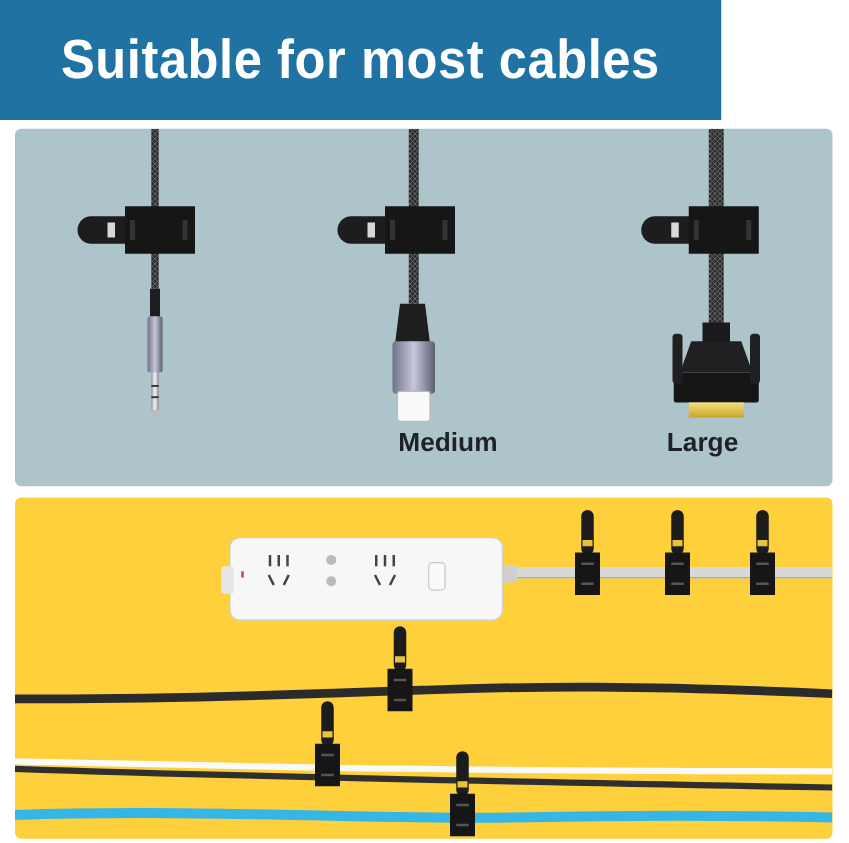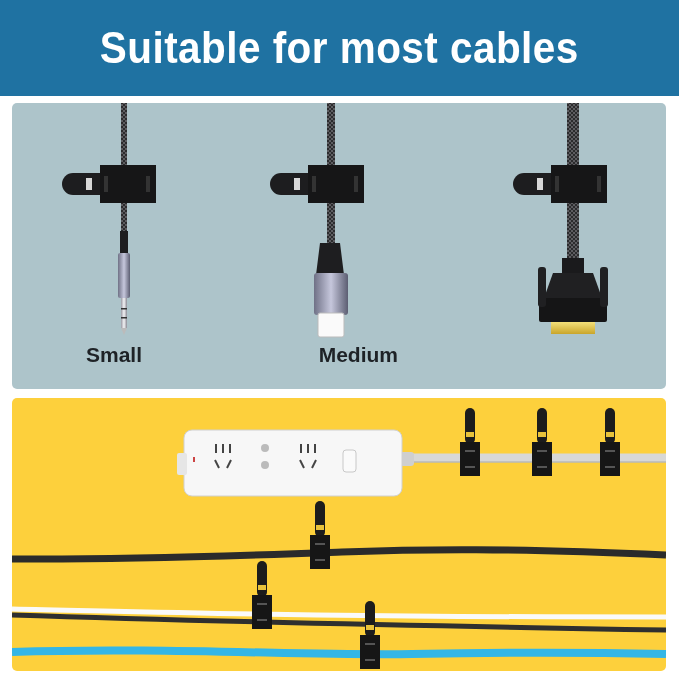--- a/index.html
+++ b/index.html
@@ -1,17 +1,17 @@
 <!DOCTYPE html>
 <html><head>
 <meta charset="utf-8">
 <style>
   html,body{margin:0;padding:0;background:#fff;}
   body{width:679px;height:674px;position:relative;overflow:hidden;font-family:"Liberation Sans","DejaVu Sans",sans-serif;}
-  .banner{position:absolute;left:0;top:0;width:679px;height:96px;background:#1f72a2;display:flex;align-items:center;justify-content:center;}
+  .banner{position:absolute;left:0;top:0;width:577px;height:96px;background:#1f72a2;display:flex;align-items:center;justify-content:center;}
   .banner h1{margin:0;color:#fff;font-size:44px;font-weight:700;letter-spacing:0.5px;transform:scaleX(0.92);}
   .panel-top{position:absolute;left:12px;top:103px;width:654px;height:286px;background:#adc4ca;border-radius:5px;overflow:hidden;}
   .panel-bottom{position:absolute;left:12px;top:398px;width:654px;height:273px;background:#fdd03c;border-radius:5px;overflow:hidden;}
   .size-label{position:absolute;top:240px;font-size:21px;font-weight:700;color:#1e2226;text-align:center;width:140px;}
   svg{position:absolute;left:0;top:0;}
 </style>
 </head>
 <body>
 
 <div class="banner">
@@ -71,22 +71,22 @@
       <rect x="555" y="0" width="12" height="158" fill="url(#braid)"></rect>
       <use href="#clip" x="561" y="81"></use>
       <rect x="550" y="155" width="22" height="16" fill="#1a1a1c"></rect>
       <path d="M541 170 L581 170 L590 195 L532 195 Z" fill="#202022"></path>
       <rect x="527" y="195" width="68" height="24" rx="2" fill="#151516"></rect>
       <rect x="526" y="164" width="8" height="40" rx="3" fill="#202022"></rect>
       <rect x="588" y="164" width="8" height="40" rx="3" fill="#202022"></rect>
       <rect x="539" y="219" width="44" height="12" fill="url(#gold)"></rect>
     </g>
   </svg>
-  <div class="size-label" style="left:32px;">Small</div>
   <div class="size-label" style="left:246px;text-align:right;">Medium</div>
+  <div class="size-label" style="left:480px;">Large</div>
 </div>
 
 <div class="panel-bottom">
   <svg width="654" height="273" viewBox="0 0 654 273">
     <defs>
       <g id="vclip">
         <rect x="-5" y="-42" width="10" height="36" rx="5" fill="#1c1c1c"></rect>
         <rect x="-4" y="-18" width="8" height="5" fill="#e8c23a"></rect>
         <rect x="-10" y="-8" width="20" height="34" fill="#161616"></rect>
         <rect x="-5" y="0" width="10" height="2" fill="#555"></rect>

